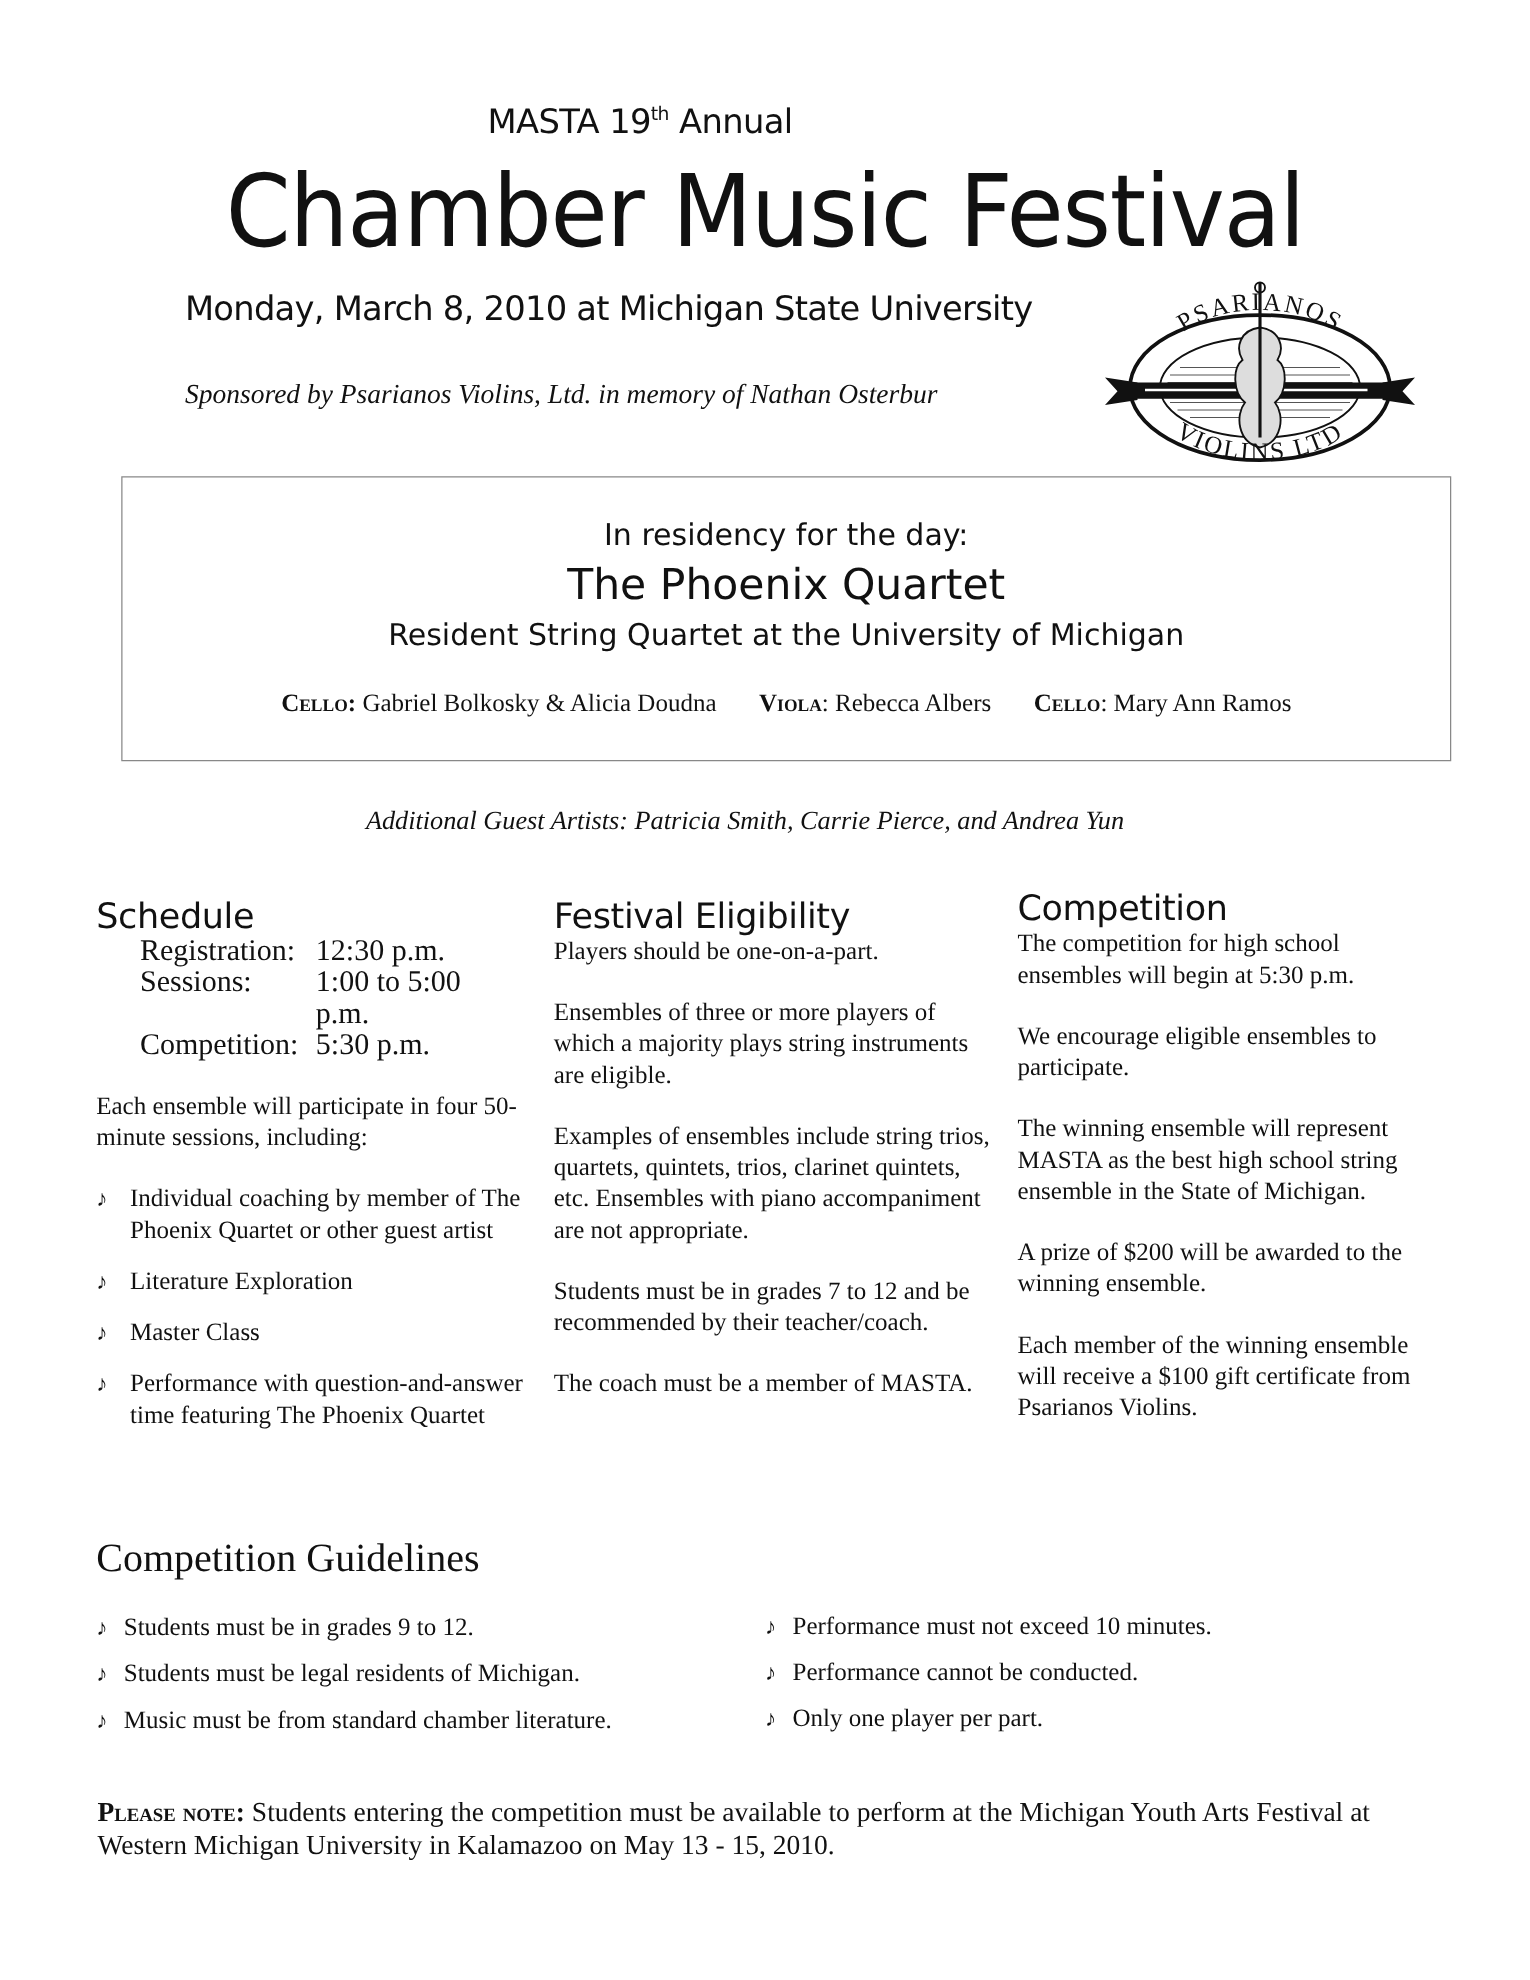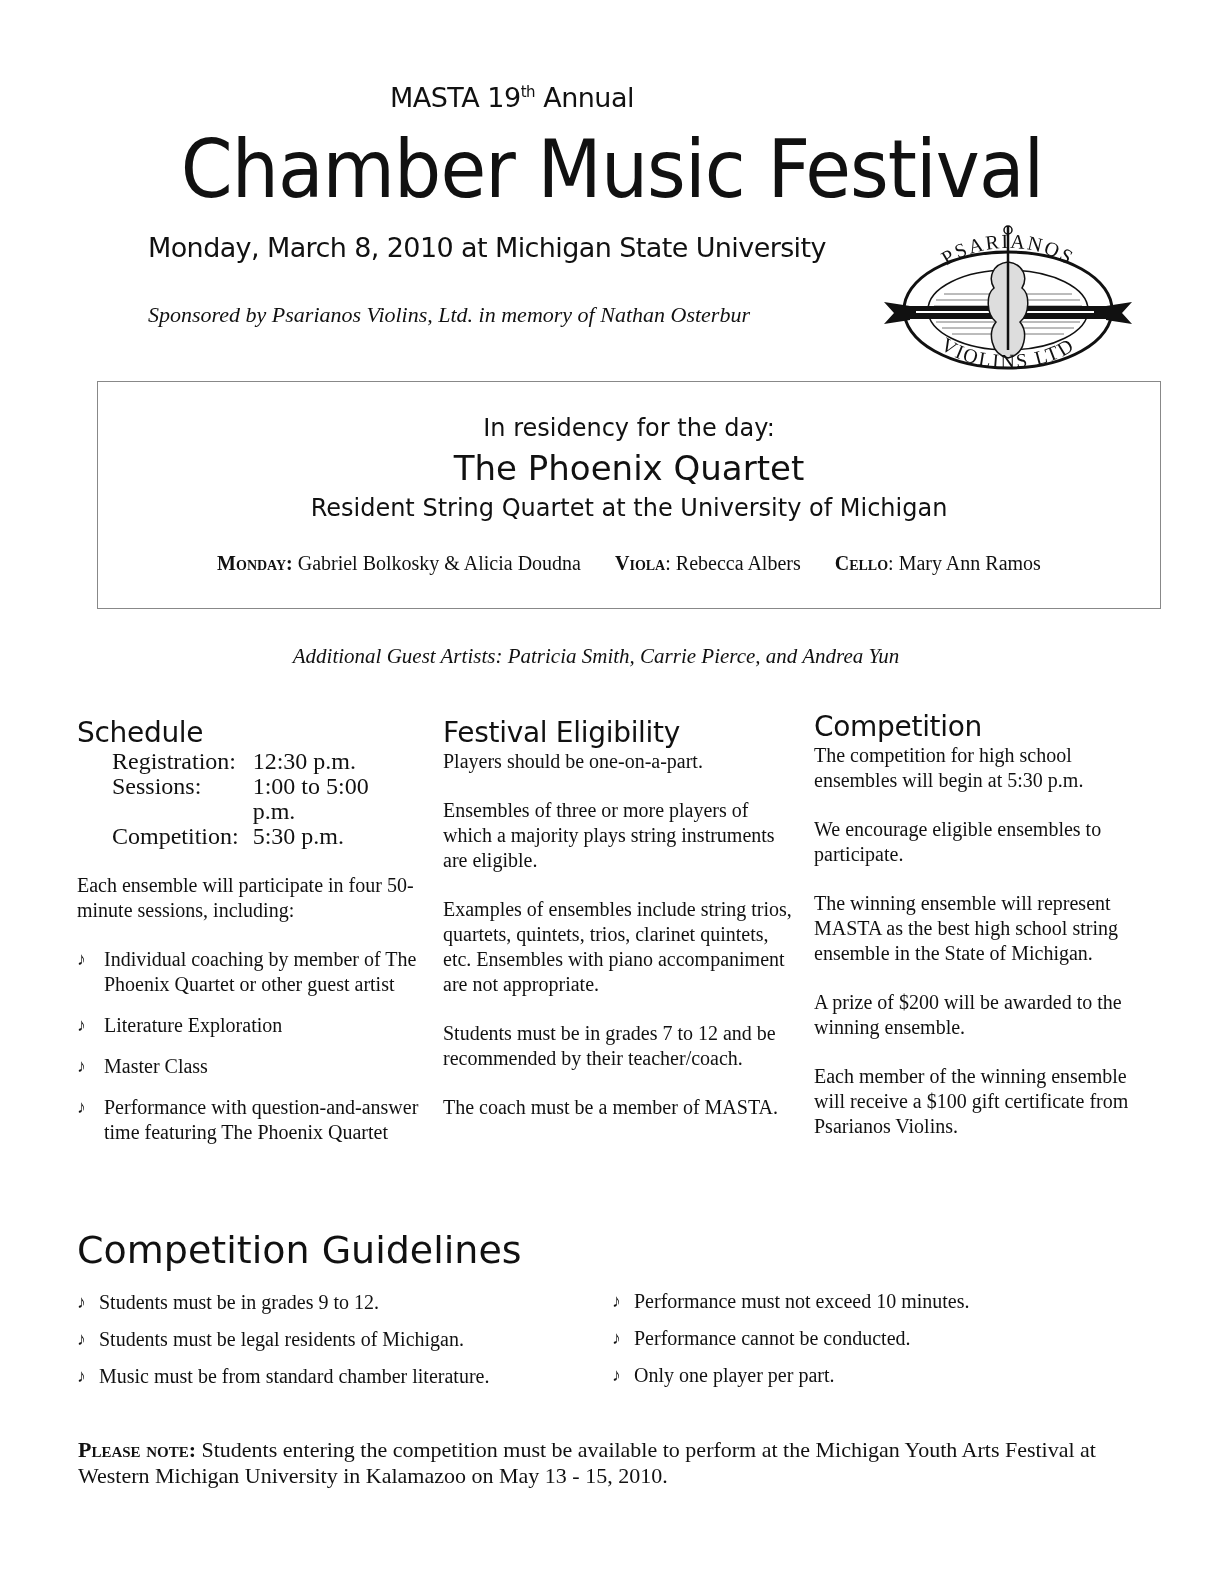--- a/index.html
+++ b/index.html
@@ -35,21 +35,21 @@
   #festival-col { top:716px; left:443px; width:355px; }
   #competition-col { top:710px; left:814px; width:330px; }
 
   table.sched { border-collapse:collapse; margin-left:35px; margin-bottom:24px; }
   table.sched td { padding:0 14px 0 0; vertical-align:top; font-size:24px; line-height:25px; }
 
   ul.notes { list-style:none; padding:0; margin:0; }
   ul.notes li { position:relative; padding-left:27px; margin-bottom:16px; font-size:20px; line-height:25px; }
   ul.notes li .bullet { position:absolute; left:0; top:0; font-size:18px; }
 
-  #guidelines-title { top:1228px; left:77px; font-size:38px; }
+  #guidelines-title { top:1228px; left:77px; font-size:32px;font-family:Liberation Serif, serif; }
   #guidelines-left { top:1290px; left:77px; width:520px; }
   #guidelines-right { top:1289px; left:612px; width:520px; }
   ul.gl li { padding-left:22px; margin-bottom:12px; }
 
   #note { top:1437px; left:78px; width:1080px; font-size:22px; line-height:26px; }
   #note .lead { font-weight:bold; font-variant: small-caps; }
 </style>
 </head>
 <body>
 
@@ -91,21 +91,21 @@
       <textPath href="#arcBot" startOffset="50%" text-anchor="middle">VIOLINS LTD</textPath>
     </text>
   </svg>
 </div>
 
 <div id="residency-box" class="abs">
   <div id="res-intro" class="abs res-center sans">In residency for the day:</div>
   <div id="res-name" class="abs res-center sans">The Phoenix Quartet</div>
   <div id="res-sub" class="abs res-center sans">Resident String Quartet at the University of Michigan</div>
   <div id="res-members" class="abs res-center serif">
-    <span><span class="role">Monday:</span><span> Gabriel Bolkosky &amp; Alicia Doudna</span></span><span class="gap"></span><span><span class="role">Viola</span><span>: Rebecca Albers</span></span><span class="gap"></span><span><span class="role">Cello</span><span>: Mary Ann Ramos</span></span>
+    <span><span class="role">Cello:</span><span> Gabriel Bolkosky &amp; Alicia Doudna</span></span><span class="gap"></span><span><span class="role">Viola</span><span>: Rebecca Albers</span></span><span class="gap"></span><span><span class="role">Cello</span><span>: Mary Ann Ramos</span></span>
   </div>
 </div>
 
 <div id="guest-line" class="abs serif">Additional Guest Artists:  Patricia Smith, Carrie Pierce, and Andrea Yun</div>
 
 <div id="schedule-col" class="abs">
   <div class="col-head sans">Schedule</div>
   <table class="sched serif">
     <tbody>
         <tr>

